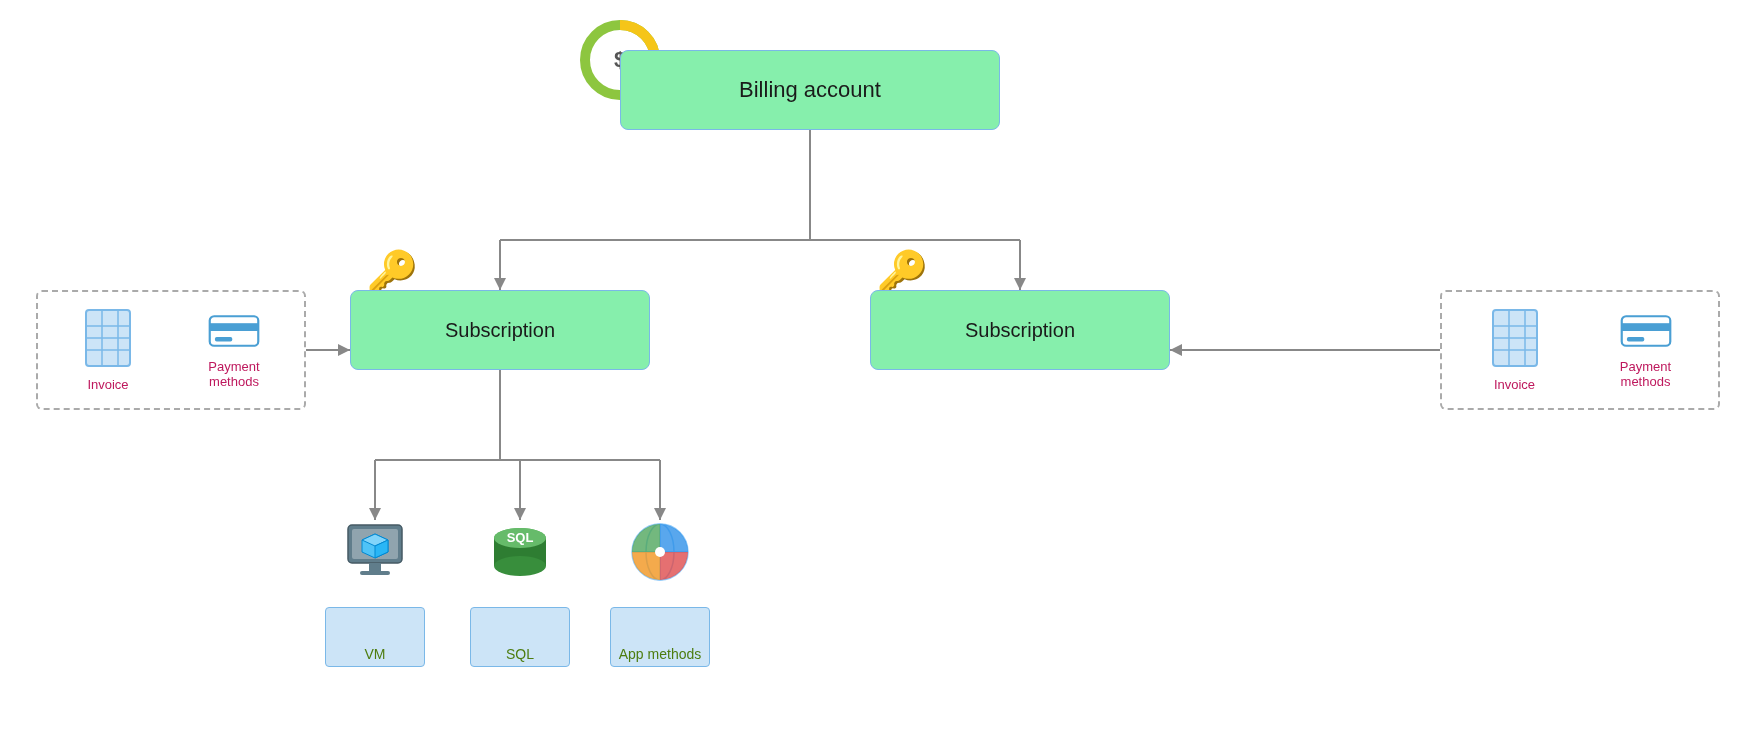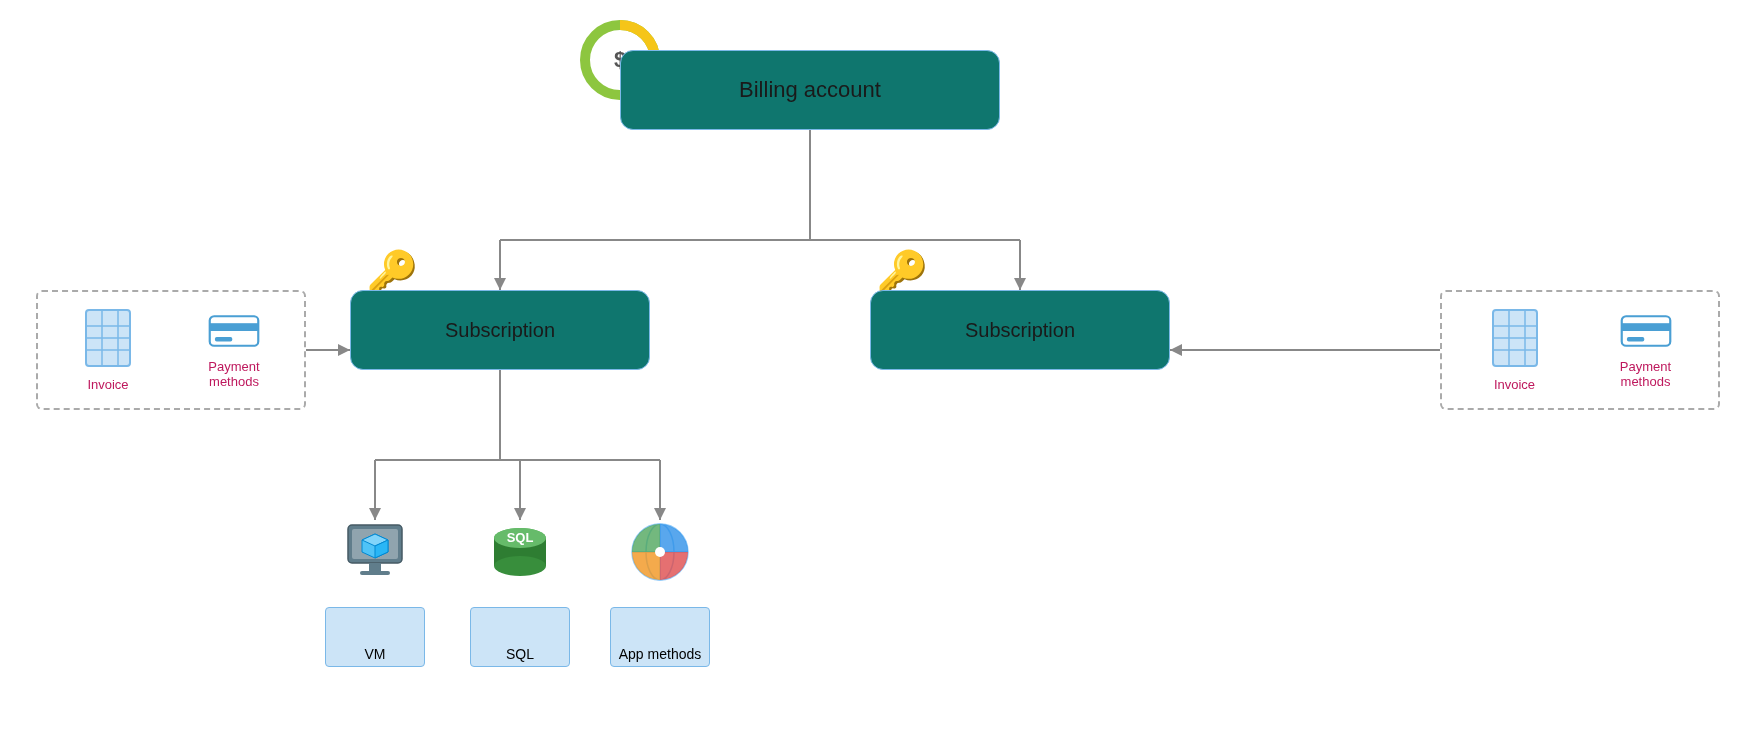--- a/index.html
+++ b/index.html
@@ -28,23 +28,23 @@
 
     .node {
       position: absolute;
       display: flex;
       flex-direction: column;
       align-items: flex-end;
       text-align: center;
     }
 
     .box {
-      background: #0f766e;
+      background: #86efac;
       border: 1.5px solid #7ab8e8;
-      border-radius: 13px;
+      border-radius: 8px;
       display: flex;
       align-items: center;
       justify-content: center;
       font-size: 18px;
       font-weight: 500;
       color: #1a1a1a;
       padding: 10px 36px;
     }
 
     
@@ -180,21 +180,21 @@
       background: #cce4f7;
       border: 1.5px solid #7ab8e8;
       border-radius: 4px;
       width: 100px;
       height: 60px;
       display: flex;
       align-items: flex-end;
       justify-content: center;
       padding-bottom: 4px;
       font-size: 14px;
-      color: #000000;
+      color: #4d7c0f;
       position: relative;
     }
   </style>
 </head>
 <body>
 
 <div id="diagram">
 
   <svg id="connectors">
 

